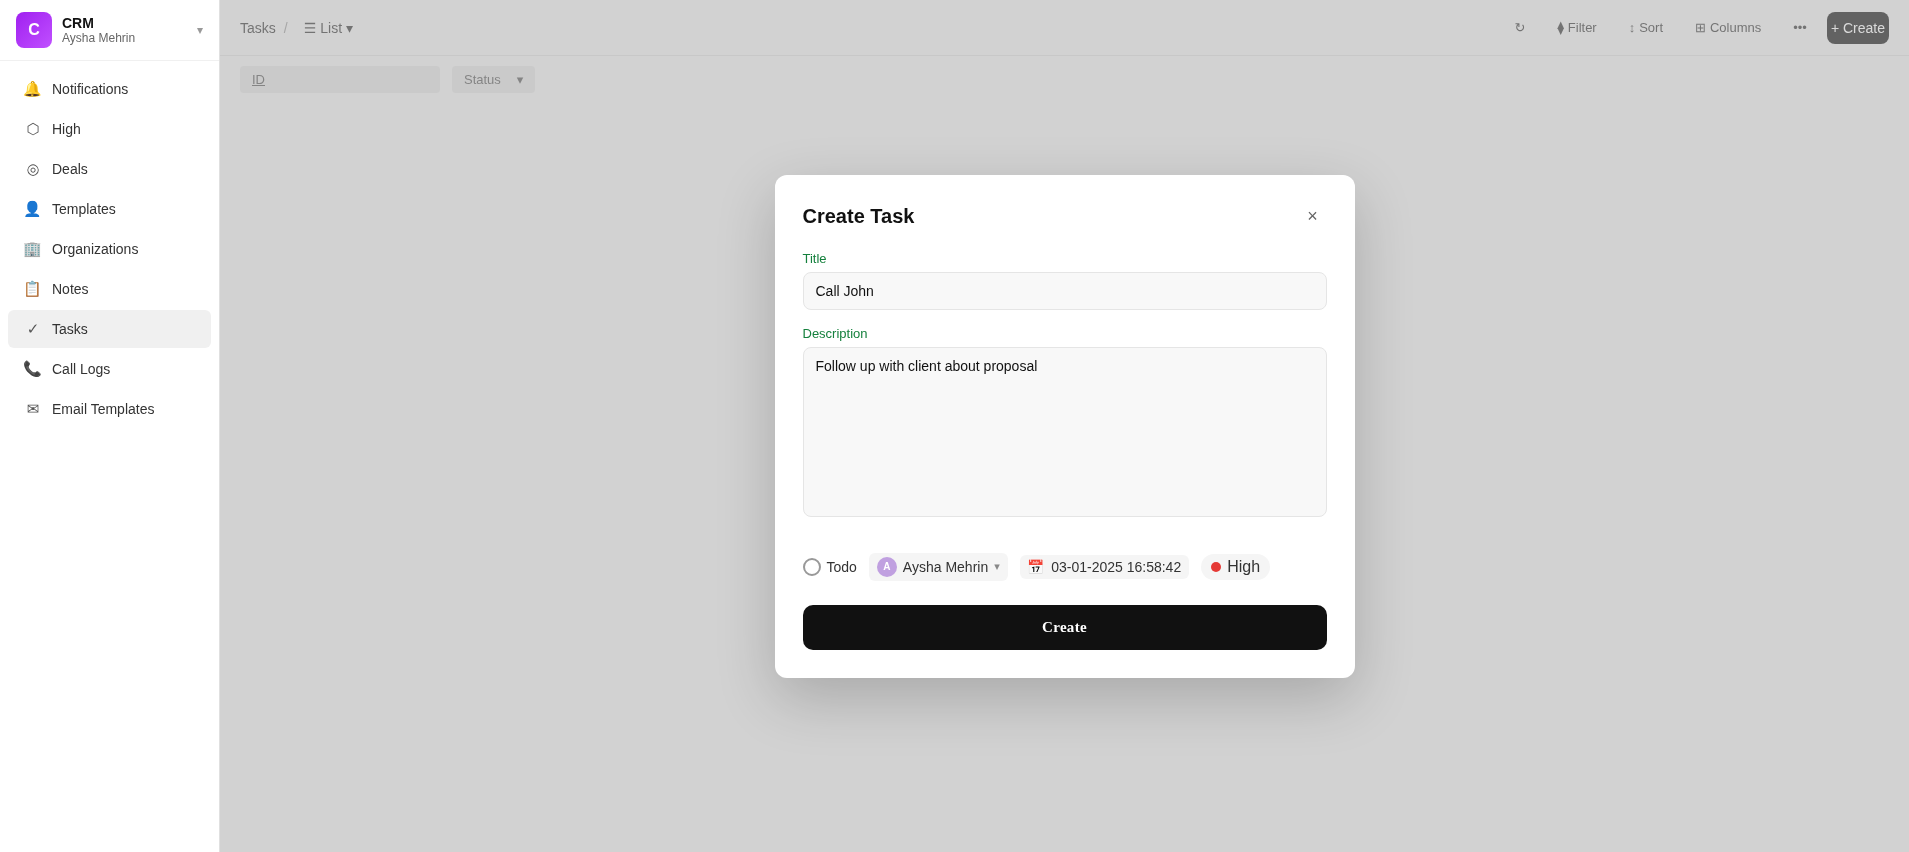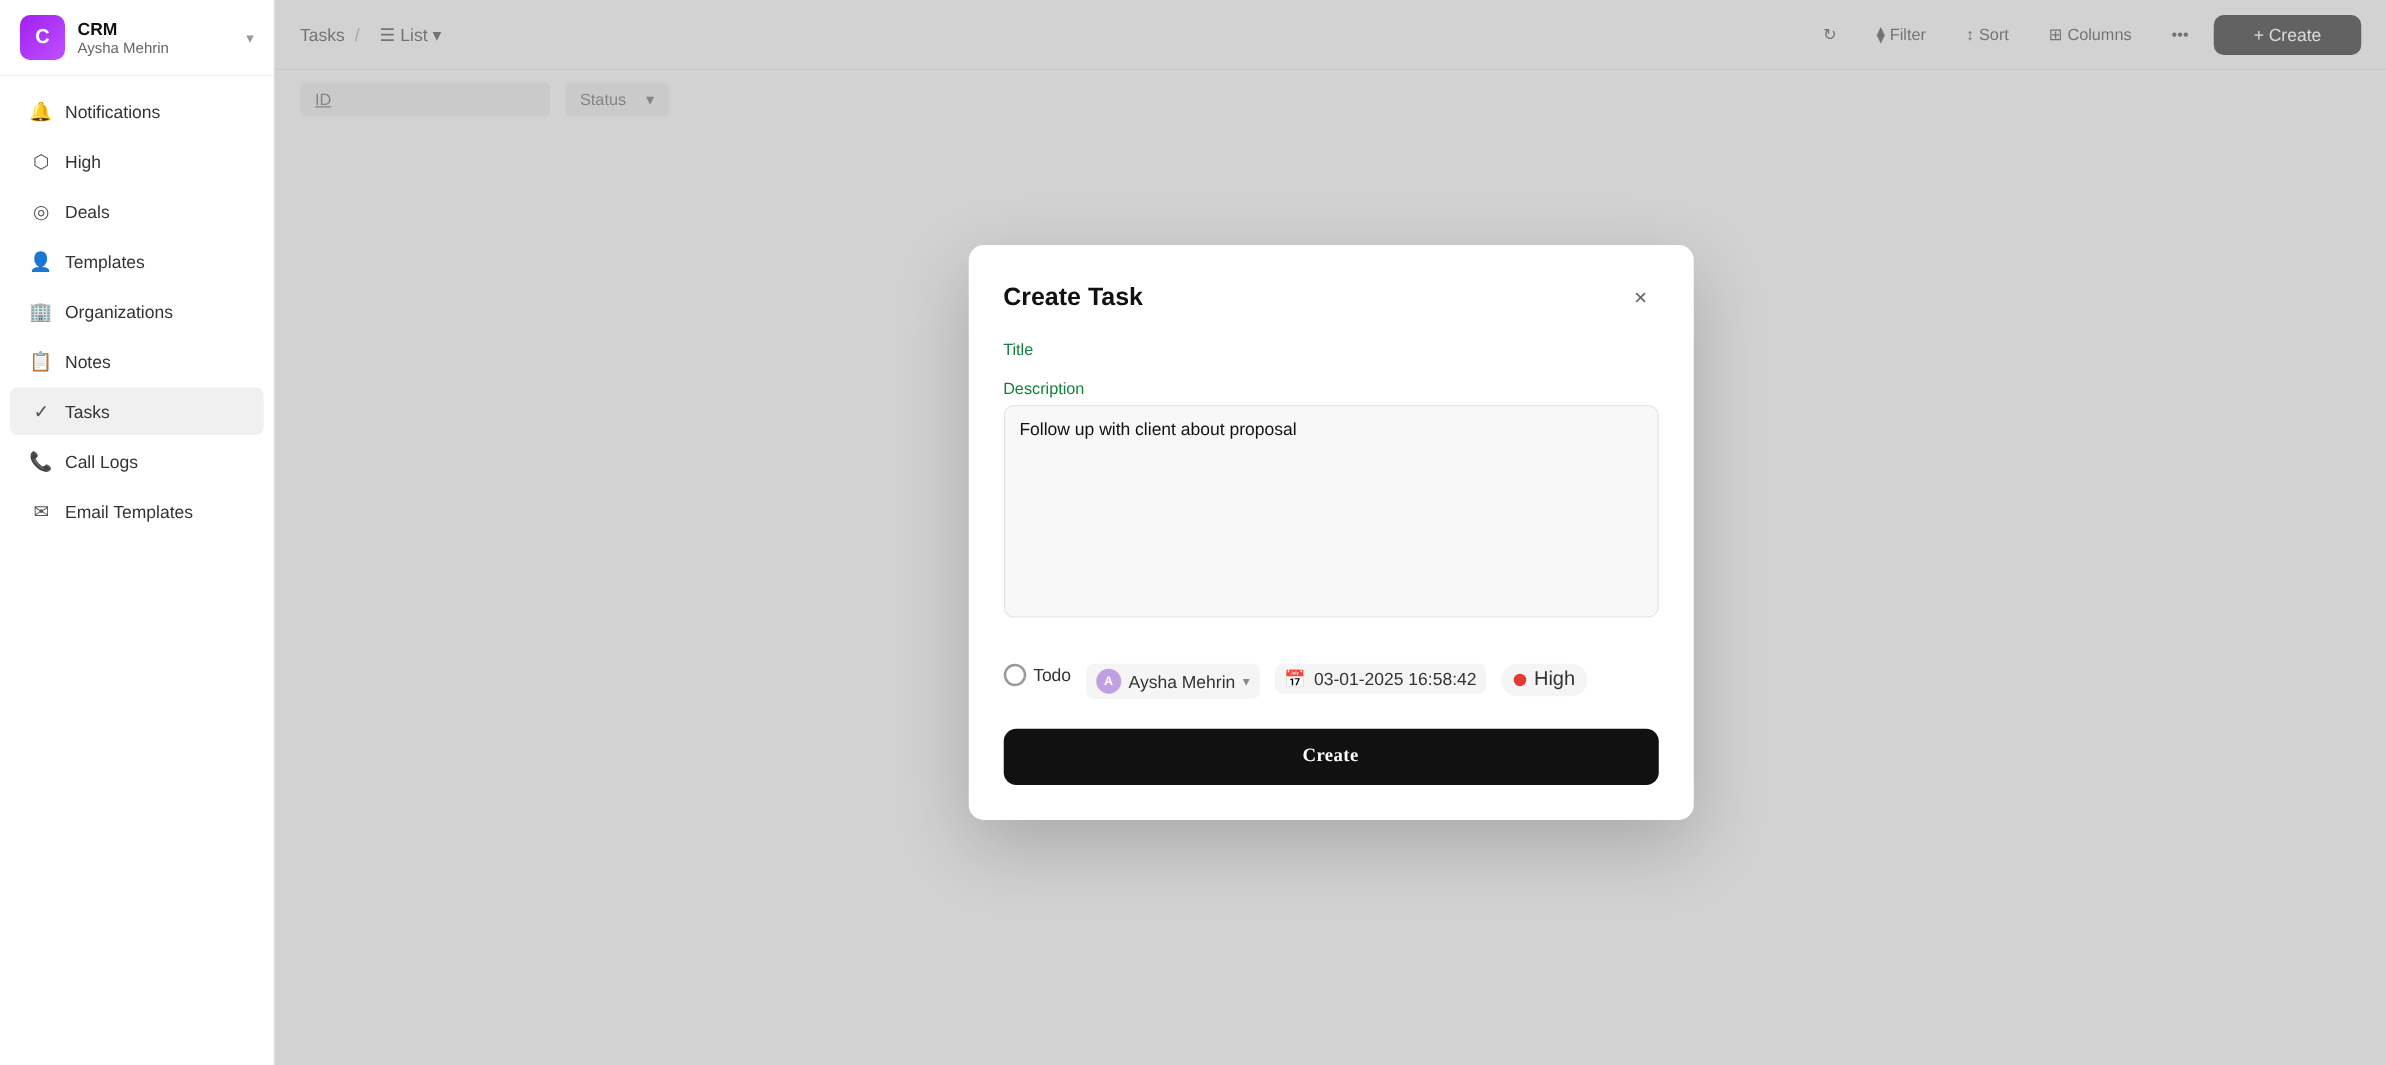--- a/index.html
+++ b/index.html
@@ -131,21 +131,21 @@
       background: none;
       cursor: pointer;
       border-radius: 6px;
       font-size: 13px;
       color: #333;
     }
     .topbar-create-btn {
       display: flex;
       align-items: center;
       gap: 6px;
-      padding: 8px 32px;
+      padding: 8px 4px;
       background: #111;
       color: white;
       border: none;
       border-radius: 8px;
       font-size: 14px;
       font-weight: 500;
       cursor: pointer;
     }
 
     
@@ -249,21 +249,21 @@
       color: #111;
       background: #f8f8f8;
       min-height: 170px;
       resize: none;
       outline: none;
       font-family: inherit;
     }
 
     .modal-meta {
       display: flex;
-      align-items: flex-start;
+      align-items: center;
       gap: 12px;
       margin-top: 32px;
       flex-wrap: wrap;
     }
     .meta-todo {
       display: flex;
       align-items: center;
       gap: 6px;
       font-size: 14px;
       color: #333;
@@ -447,20 +447,21 @@
     <div class="modal">
       <div class="modal-header">
         <span class="modal-title">Create Task</span>
         <button class="modal-close">
           <span>×</span>
         </button>
       </div>
 
       <div class="modal-field">
         <label class="modal-label">Title</label>
+        <input class="modal-input" type="text" value="Call John" style="">
       </div>
 
       <div class="modal-field">
         <label class="modal-label">Description</label>
         <textarea class="modal-textarea" style="">Follow up with client about proposal</textarea>
       </div>
 
       <div class="modal-meta">
         <div class="meta-todo">
           <div class="meta-todo-circle"></div>

